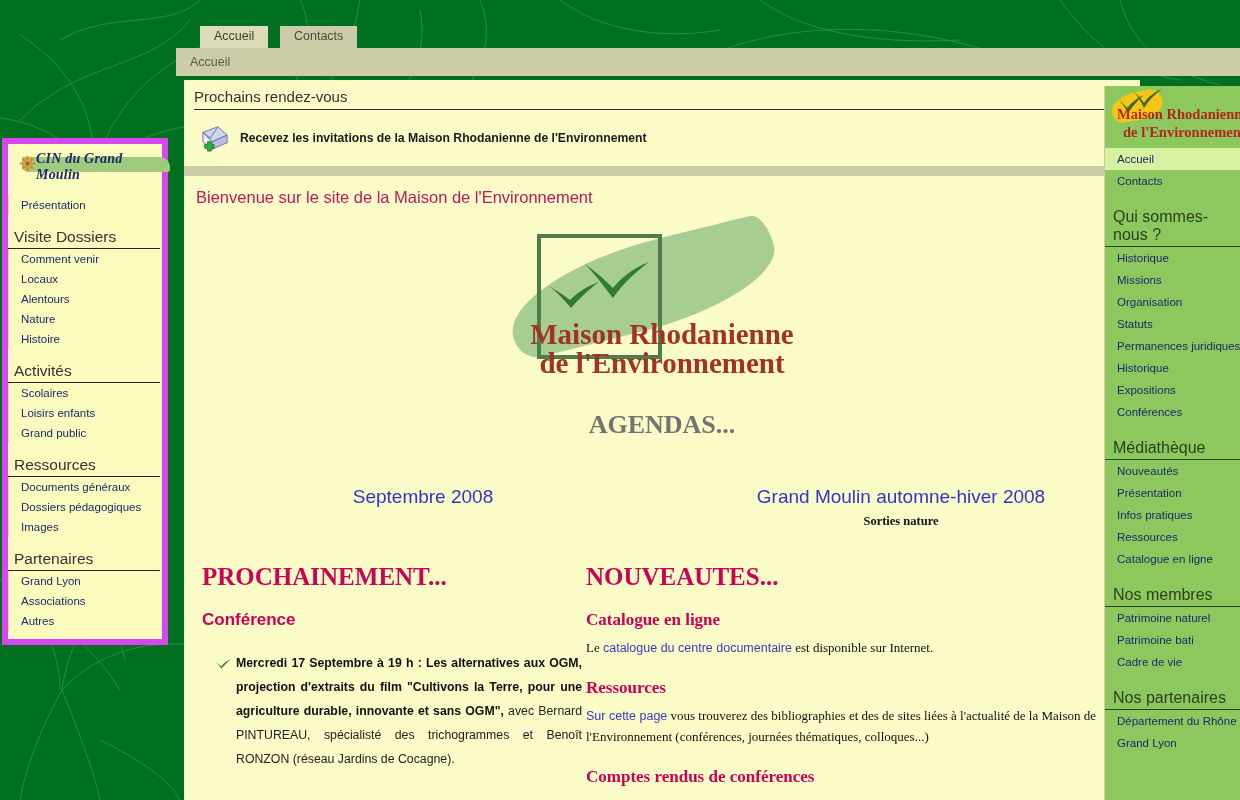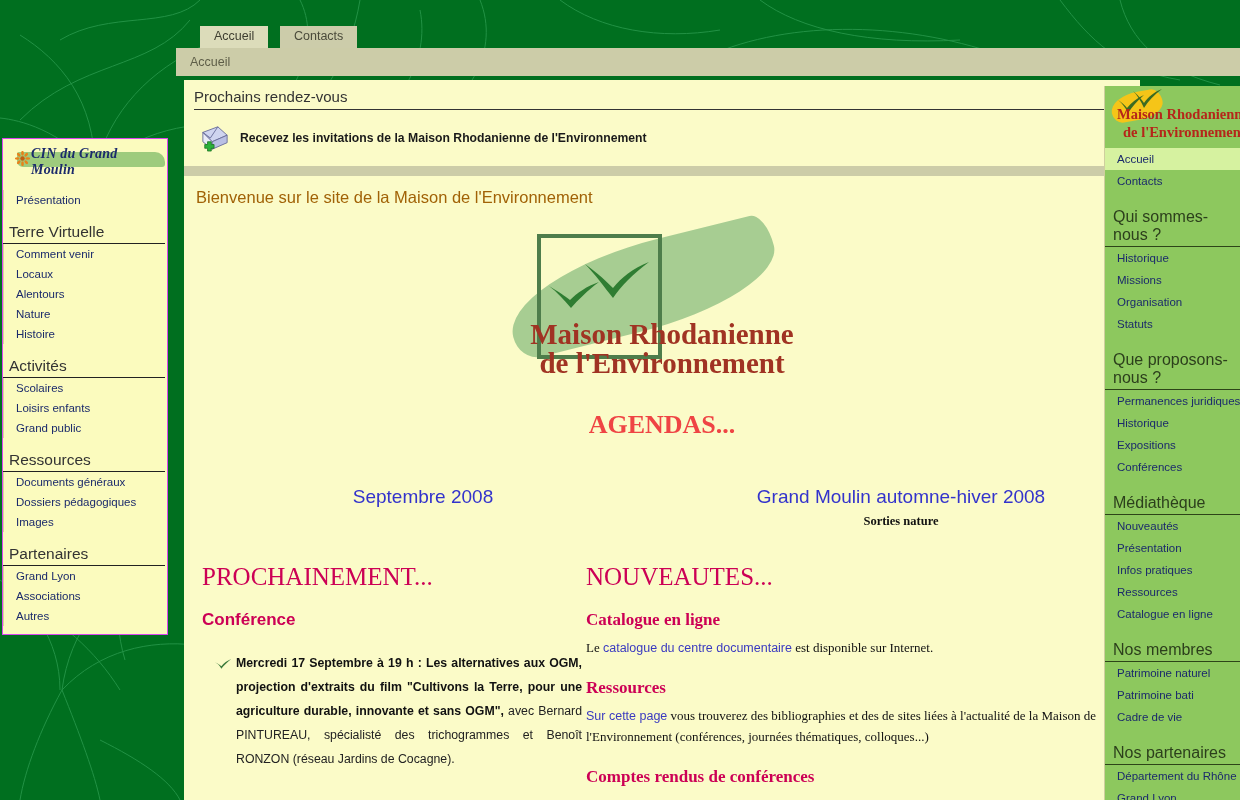--- a/index.html
+++ b/index.html
@@ -21,21 +21,21 @@
     pointer-events: none;
   }
 
   
   #left-sidebar {
     position: absolute;
     left: 2px;
     top: 138px;
     width: 166px;
     background: #fbfbbe;
-    border: 1px solid #d946ef;
+    border: 6px solid #d946ef;
     z-index: 3;
     padding-bottom: 8px;
   }
   #cin-logo {
     height: 34px;
     position: relative;
     margin: 3px 4px 0 4px;
   }
   #cin-brush {
     position: absolute;
@@ -151,21 +151,21 @@
   #rdv-text {
     font-size: 12.2px;
     font-weight: bold;
     color: #1a1a1a;
   }
 
   #main-gap { height: 10px; background: #cccca8; }
 
   #welcome {
     font-size: 16.5px;
-    color: #a16207;
+    color: #be185d;
     padding: 12px 0 0 12px;
   }
 
   
   #logo-wrap {
     position: relative;
     width: 330px;
     height: 160px;
     margin: 15px auto 0 auto;
   }
@@ -207,21 +207,21 @@
     font-weight: bold;
     font-size: 29px;
     color: #a03323;
   }
 
   #agendas-title {
     text-align: center;
     font-family: "Liberation Serif", serif;
     font-weight: bold;
     font-size: 26px;
-    color: #ef4444;
+    color: #737373;
     margin-top: 28px;
   }
 
   
   #agenda-cols {
     display: flex;
     margin-top: 46px;
   }
   .agenda-col { flex: 1; text-align: center; }
   .agenda-head {
@@ -241,21 +241,21 @@
   #content-cols {
     display: flex;
     margin-top: 34px;
     padding: 0 8px;
   }
   #col-left { width: 390px; padding-left: 10px; }
   #col-right { flex: 1; padding-left: 4px; }
 
   .big-head {
     font-family: "Liberation Serif", serif;
-    font-weight: normal;
+    font-weight: bold;
     font-size: 25px;
     color: #cc0055;
   }
   .sub-head {
     font-family: "Liberation Serif", serif;
     font-weight: bold;
     font-size: 17px;
     color: #cc0055;
     margin-top: 19px;
   }
@@ -428,21 +428,21 @@
         <ellipse cx="15" cy="5" rx="3" ry="1.7" transform="rotate(-45 15 5)"></ellipse>
         <ellipse cx="5" cy="15" rx="3" ry="1.7" transform="rotate(-45 5 15)"></ellipse>
       </g>
       <circle cx="10" cy="10" r="3" fill="#c25d10"></circle>
     </svg>
     <div id="cin-text">CIN du Grand Moulin</div>
   </div>
 
   <a class="side-link" id="presentation-link">Présentation</a>
 
-  <div class="side-sec-head">Terre Virtuelle</div>
+  <div class="side-sec-head">Visite Dossiers</div>
   <a class="side-link">Comment venir</a>
   <a class="side-link">Locaux</a>
   <a class="side-link">Alentours</a>
   <a class="side-link">Nature</a>
   <a class="side-link">Histoire</a>
 
   <div class="side-sec-head">Activités</div>
   <a class="side-link">Scolaires</a>
   <a class="side-link">Loisirs enfants</a>
   <a class="side-link">Grand public</a>
@@ -545,21 +545,20 @@
 
   <a class="r-link highlight">Accueil</a>
   <a class="r-link">Contacts</a>
 
   <div class="r-sec-head">Qui sommes-nous ?</div>
   <a class="r-link">Historique</a>
   <a class="r-link">Missions</a>
   <a class="r-link">Organisation</a>
   <a class="r-link">Statuts</a>
 
-  <div class="r-sec-head">Que proposons-nous ?</div>
   <a class="r-link">Permanences juridiques</a>
   <a class="r-link">Historique</a>
   <a class="r-link">Expositions</a>
   <a class="r-link">Conférences</a>
 
   <div class="r-sec-head">Médiathèque</div>
   <a class="r-link">Nouveautés</a>
   <a class="r-link">Présentation</a>
   <a class="r-link">Infos pratiques</a>
   <a class="r-link">Ressources</a>

